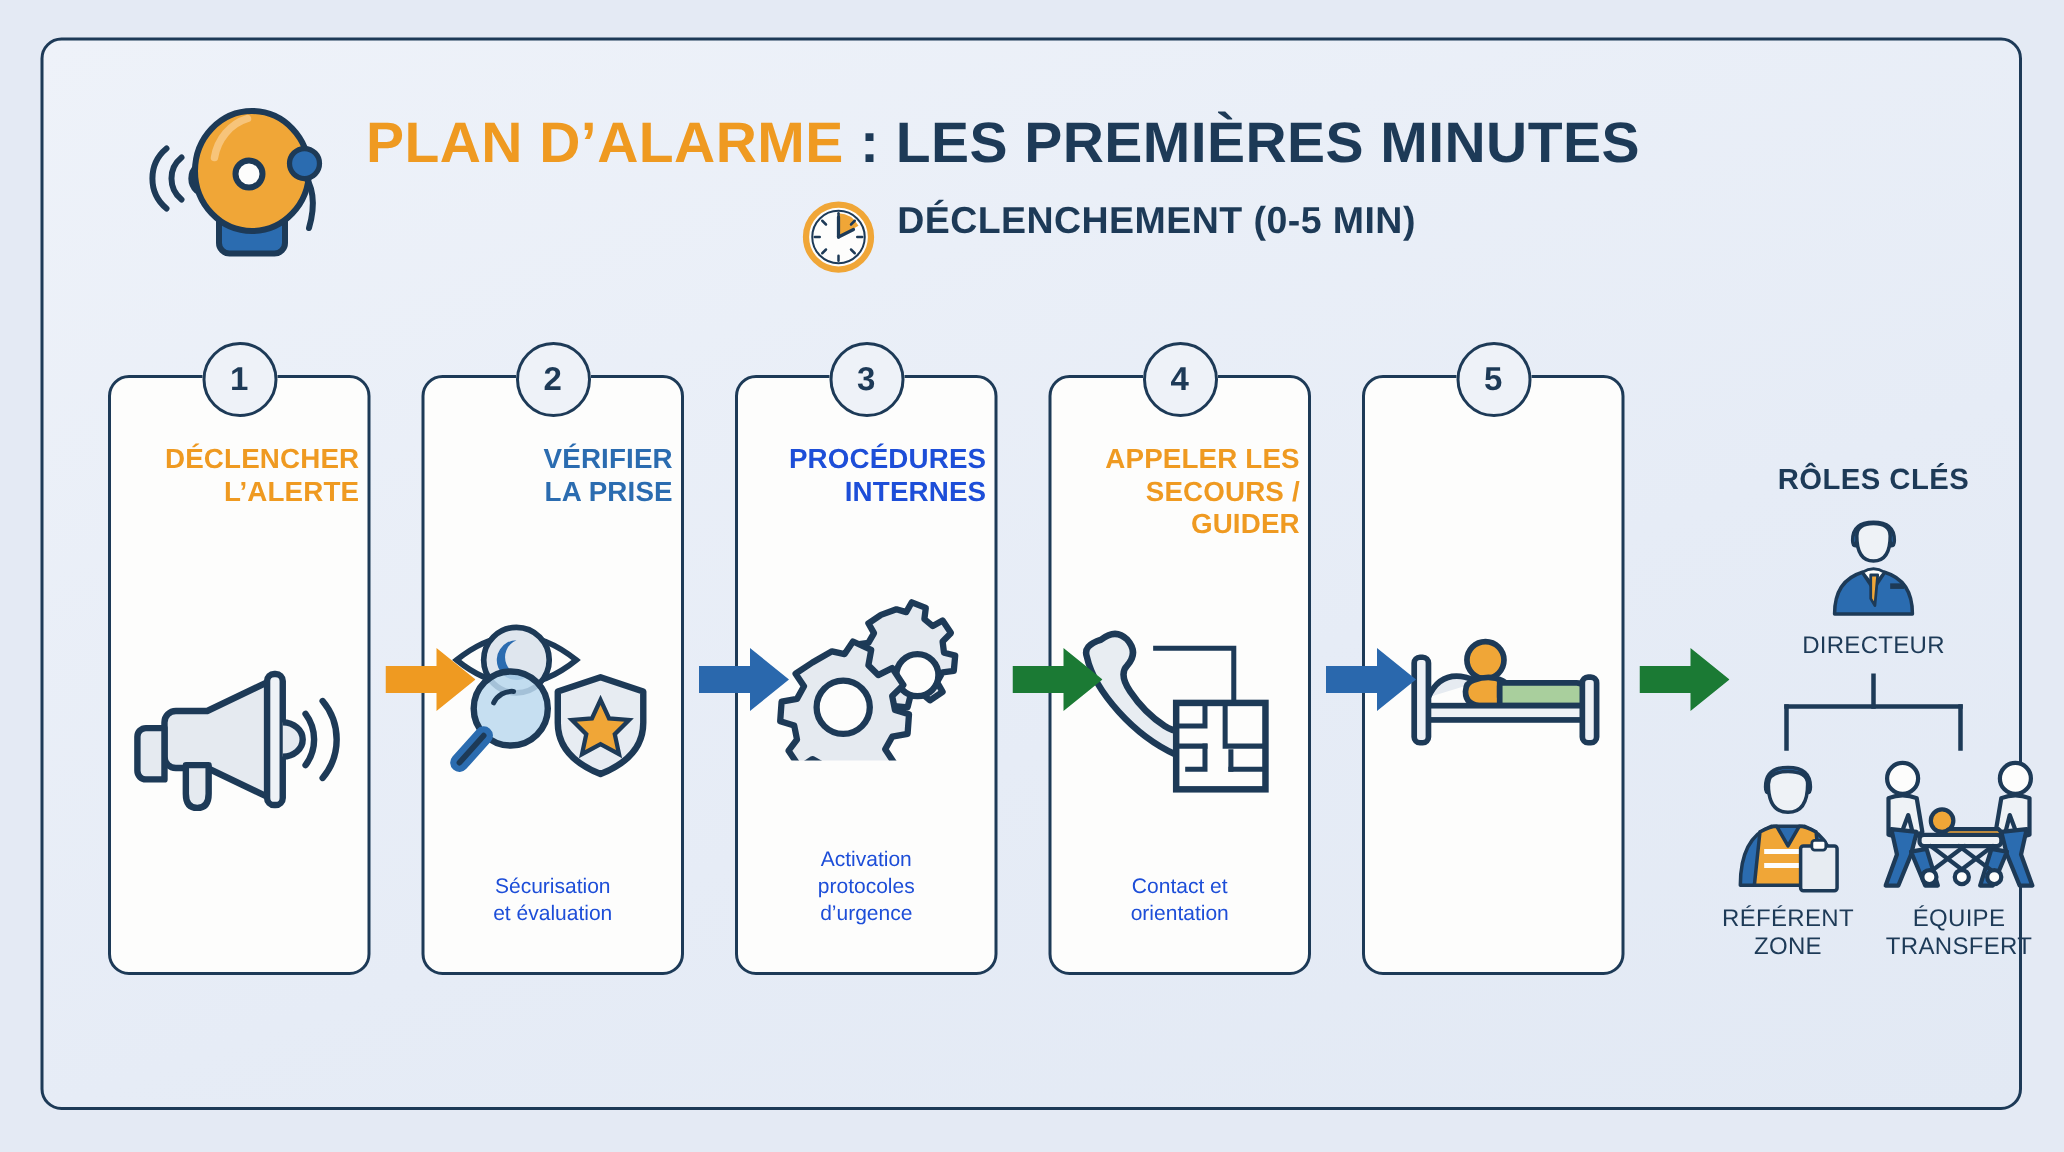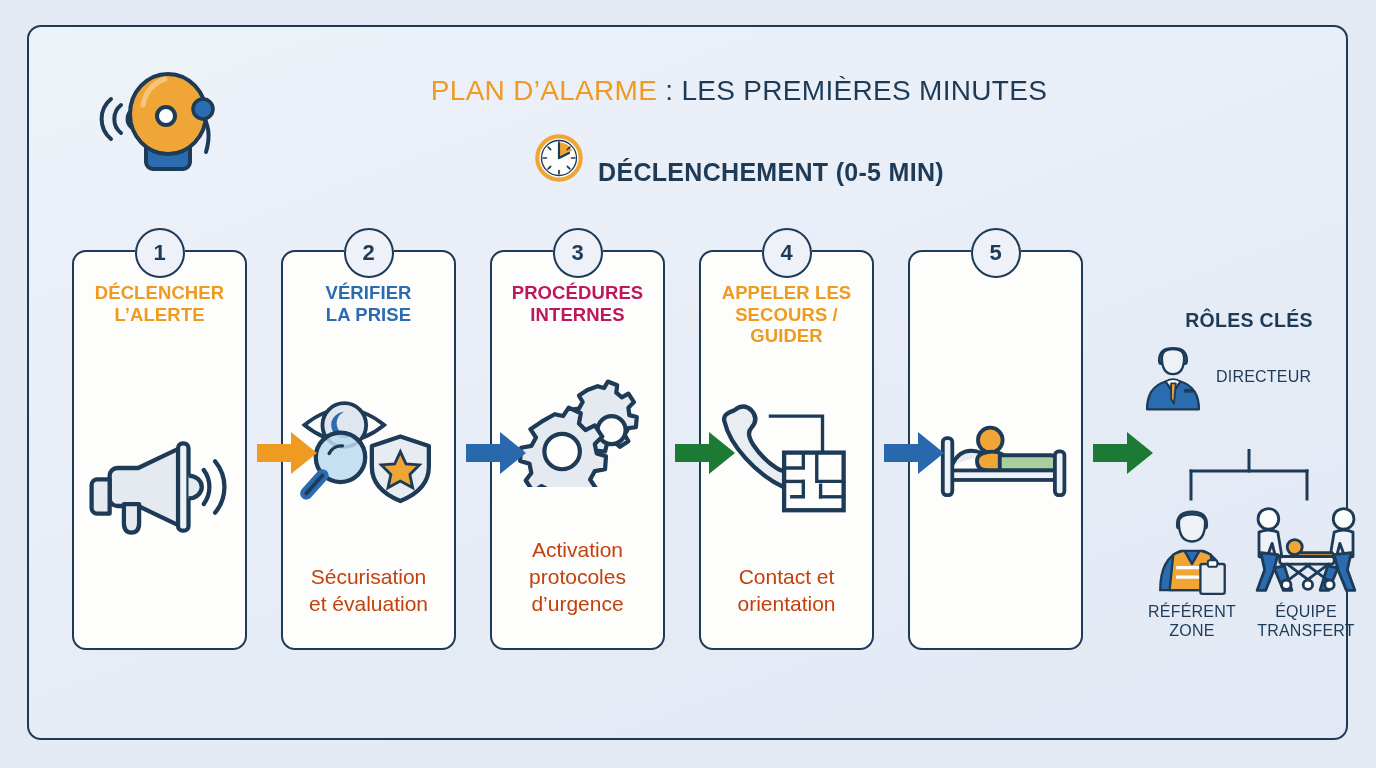--- a/index.html
+++ b/index.html
@@ -13,28 +13,28 @@
   .frame{
     position:absolute;left:27px;top:25px;width:1321px;height:715px;
     border:2.5px solid #1d3a57;border-radius:14px;box-sizing:border-box;
     background:linear-gradient(160deg,#eef2f9 0%,#e6ecf6 60%,#e2e9f4 100%);
   }
   
   .header{position:absolute;left:0;top:0;width:100%;height:180px;}
   .bell-wrap{position:absolute;left:62px;top:32px;width:150px;height:120px;}
   .title{
     position:absolute;left:215px;top:48px;width:990px;
-    text-align:center;
-    font-size:28px;font-weight:normal;letter-spacing:.3px;
+    text-align:left;
+    font-size:38px;font-weight:bold;letter-spacing:.3px;
     color:#1d3a57;white-space:nowrap;
   }
   .title .accent{color:#ef9a21;}
   .subrow{
     position:absolute;left:215px;top:106px;width:990px;
-    display:flex;align-items:flex-end;justify-content:center;gap:14px;
+    display:flex;align-items:flex-start;justify-content:center;gap:14px;
   }
   .subtitle{
     font-size:25px;font-weight:bold;color:#1d3a57;letter-spacing:.3px;
     white-space:nowrap;
   }
   
   .steps{position:absolute;left:43px;top:198px;width:1070px;height:430px;}
   .card{
     position:absolute;top:25px;width:175px;height:400px;
     background:#fdfdfc;border:2.5px solid #1d3a57;border-radius:14px;
@@ -48,46 +48,46 @@
     background:#eef2f8;border:2.5px solid #1d3a57;
     display:flex;align-items:center;justify-content:center;
     font-size:22px;font-weight:bold;color:#1d3a57;
     z-index:4;
   }
   .badge-mask{
     position:absolute;top:-3px;left:50%;transform:translateX(-50%);
     width:50px;height:6px;background:#fdfdfc;z-index:3;
   }
   .card-title{
-    margin-top:30px;width:160px;text-align:center;
+    margin-top:43px;width:160px;text-align:right;
     font-size:18.5px;font-weight:bold;line-height:1.17;letter-spacing:.1px;
   }
   .t-orange{color:#ef9a21;}
   .t-blue{color:#2b6cb0;}
-  .t-green{color:#be185d;}
+  .t-green{color:#1d4ed8;}
   .card-icon{
     flex:1;display:flex;align-items:center;justify-content:center;width:100%;
   }
   .card-desc{
     width:160px;text-align:center;margin-bottom:30px;
-    font-size:21px;line-height:1.28;color:#c2410c;
+    font-size:14px;line-height:1.28;color:#1d4ed8;
   }
   .arrow{position:absolute;top:205px;width:60px;height:46px;z-index:5;}
   
   .roles{position:absolute;left:1105px;top:210px;width:230px;height:420px;}
   .roles-title{
     position:absolute;top:72px;width:100%;text-align:center;
     font-size:19.5px;font-weight:bold;color:#1d3a57;letter-spacing:.3px;
   }
   .role-lbl{
     text-align:center;font-size:16px;color:#1d3a57;line-height:1.18;
     letter-spacing:.2px;
   }
   .role-top{position:absolute;top:100px;left:0;width:100%;
-    display:flex;flex-direction:row;align-items:center;gap:4px;}
+    display:flex;flex-direction:column;align-items:center;gap:4px;}
   .role-bottom{position:absolute;top:265px;left:0;width:100%;
     display:flex;justify-content:space-between;padding:0 4px;box-sizing:border-box;}
   .role-cell{width:108px;display:flex;flex-direction:column;align-items:center;gap:3px;}
   .tree{position:absolute;top:212px;left:0;width:100%;height:54px;}
 </style>
 </head>
 <body>
 
 <div class="frame">
 

